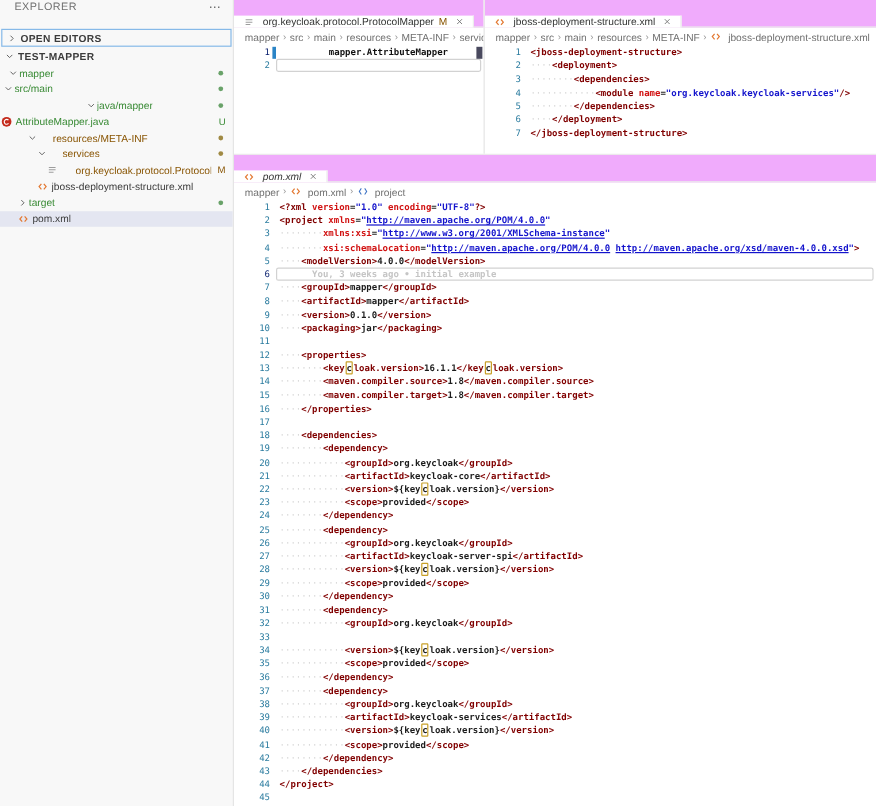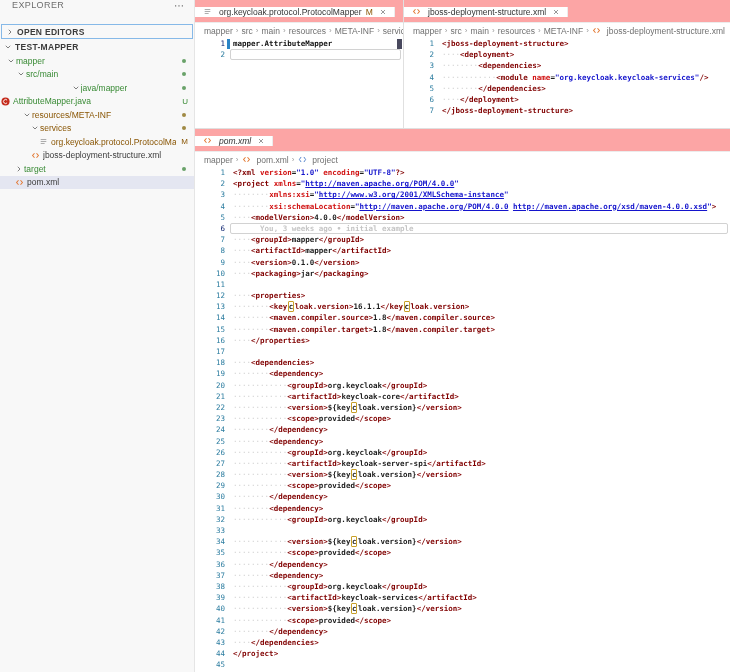--- a/index.html
+++ b/index.html
@@ -11,35 +11,35 @@
   .sb-header .grow{flex:1;}
   .more-dots{color:#5f5f5f;font-size:10px;cursor:pointer;letter-spacing:1px;}
   .section-row{height:15px;display:flex;align-items:center;font-weight:700;font-size:8.5px;color:#3b3b3b;letter-spacing:.3px;padding-left:3px;box-sizing:border-box;gap:2px;}
   .section-row.focused{border:1px solid #86b9e8;margin:0 1px;text-align:right;}
   .tw{width:10px;display:flex;align-items:center;justify-content:center;color:#5f5f5f;flex:none;}
   #tree{flex:1;overflow:hidden;font-size:8.5px;}
   .trow{height:13.5px;display:flex;align-items:center;position:relative;padding-right:18px;cursor:pointer;white-space:nowrap;}
   .trow.selected{background:#e4e6f1;}
   .trow .label{overflow:hidden;min-width:0;flex:0 1 auto;}
   .c-added{color:#388a34;}
-  .c-modified{color:#895503;}
+  .c-modified{color:#895503;gap:12px;}
   .c-default{color:#3b3b3b;}
   .ticon{width:10px;margin-right:3px;display:flex;align-items:center;justify-content:center;flex:none;}
   .badge{position:absolute;right:6px;font-size:8px;font-weight:400;}
   .dot{position:absolute;right:8px;width:4px;height:4px;border-radius:50%;}
   .dot.green{background:#69a269;}
   .dot.olive{background:#a08a44;}
   
   .editors{flex:1;display:flex;flex-direction:column;min-width:0;}
   .top{height:128px;display:flex;border-bottom:1px solid #e0e0e0;box-sizing:content-box;}
   .group{position:relative;background:#fff;display:flex;flex-direction:column;overflow:hidden;min-width:0;}
   #g1{width:209px;min-width:209px;border-right:1px solid #e0e0e0;box-sizing:border-box;}
   #g2{flex:1;}
   #g3{flex:1;}
-  .tabbar{height:22px;background:#fca5a5;display:flex;align-items:center;flex:none;border-bottom:1px solid #ececec;}
+  .tabbar{height:22px;background:#f0abfc;display:flex;align-items:flex-end;flex:none;border-bottom:1px solid #ececec;}
   .tab{display:flex;align-items:center;background:#fff;padding:0 7px;gap:4px;font-size:8.5px;color:#333;white-space:nowrap;border-right:1px solid #ececec;margin-bottom:-1px;cursor:pointer;}
   .tab .title.italic{font-style:italic;}
   .tab .gitbadge{color:#895503;}
   .tab .close{display:flex;align-items:center;margin-left:2px;cursor:pointer;}
   .tab-actions{margin-left:auto;display:flex;align-items:center;padding:0 9px;cursor:pointer;}
   .breadcrumbs{height:15px;display:flex;align-items:center;padding-left:9px;font-size:8.5px;color:#707070;gap:3px;white-space:nowrap;overflow:hidden;flex:none;}
   .bc-item{display:flex;align-items:center;gap:2px;cursor:pointer;}
   .bc-sep{color:#9b9b9b;font-size:8px;}
   
   .code{position:relative;flex:1;overflow:hidden;font-family:"DejaVu Sans Mono",monospace;font-size:7.5px;font-weight:600;}
@@ -48,21 +48,21 @@
   .num.active{color:#0b216f;}
   .txt{padding-left:8px;}
   .line.cursor::after{content:"";position:absolute;left:35px;right:2px;top:0;bottom:0;border:1px solid #d2d2d2;border-radius:2px;pointer-events:none;}
   .gutterbar{position:absolute;left:32px;top:0.5px;bottom:0.5px;width:2.5px;background:#2a84c6;}
   .ovr{position:absolute;right:1px;width:5px;height:10px;background:#49495e;}
   .tk-tag{color:#800000;}
   .tk-attr{color:#d11111;}
   .tk-str{color:#1414cc;}
   .tk-link{text-decoration:underline;}
   .tk-txt{color:#1c1c1c;}
-  .tk-plain{color:#111;font-weight:700;}
+  .tk-plain{color:#111;font-weight:700;margin-left:41px;}
   .tk-ws{color:#d0d0d0;font-weight:400;}
   .tk-box{color:#1c1c1c;border:1px solid #c8a028;border-radius:1px;margin:0 .5px;}
   .tk-ghost{color:#c5c5c5;font-weight:700;text-align:center;}
   svg{display:block;}
 </style>
 </head>
 <body>
 
 <div class="app">
   <aside class="sidebar">
@@ -90,21 +90,21 @@
     <div id="tree">
         <div class="trow c-added" style="padding-left: 6px;">
           <span class="tw">
             <svg viewBox="0 0 16 16" width="8" height="8">
               <path d="M3.5 5.5 8 10l4.5-4.5" fill="none" stroke="currentColor" stroke-width="1.6"></path>
             </svg>
           </span>
           <span class="label">mapper</span>
           <span class="dot green"></span>
         </div>
-        <div class="trow c-added" style="padding-left: 16px;">
+        <div class="trow c-added" style="padding-left: 2px;">
           <span class="tw">
             <svg viewBox="0 0 16 16" width="8" height="8">
               <path d="M3.5 5.5 8 10l4.5-4.5" fill="none" stroke="currentColor" stroke-width="1.6"></path>
             </svg>
           </span>
           <span class="label">src/main</span>
           <span class="dot green"></span>
         </div>
         <div class="trow c-added" style="padding-left: 22px; justify-content: center;">
           <span class="tw">

